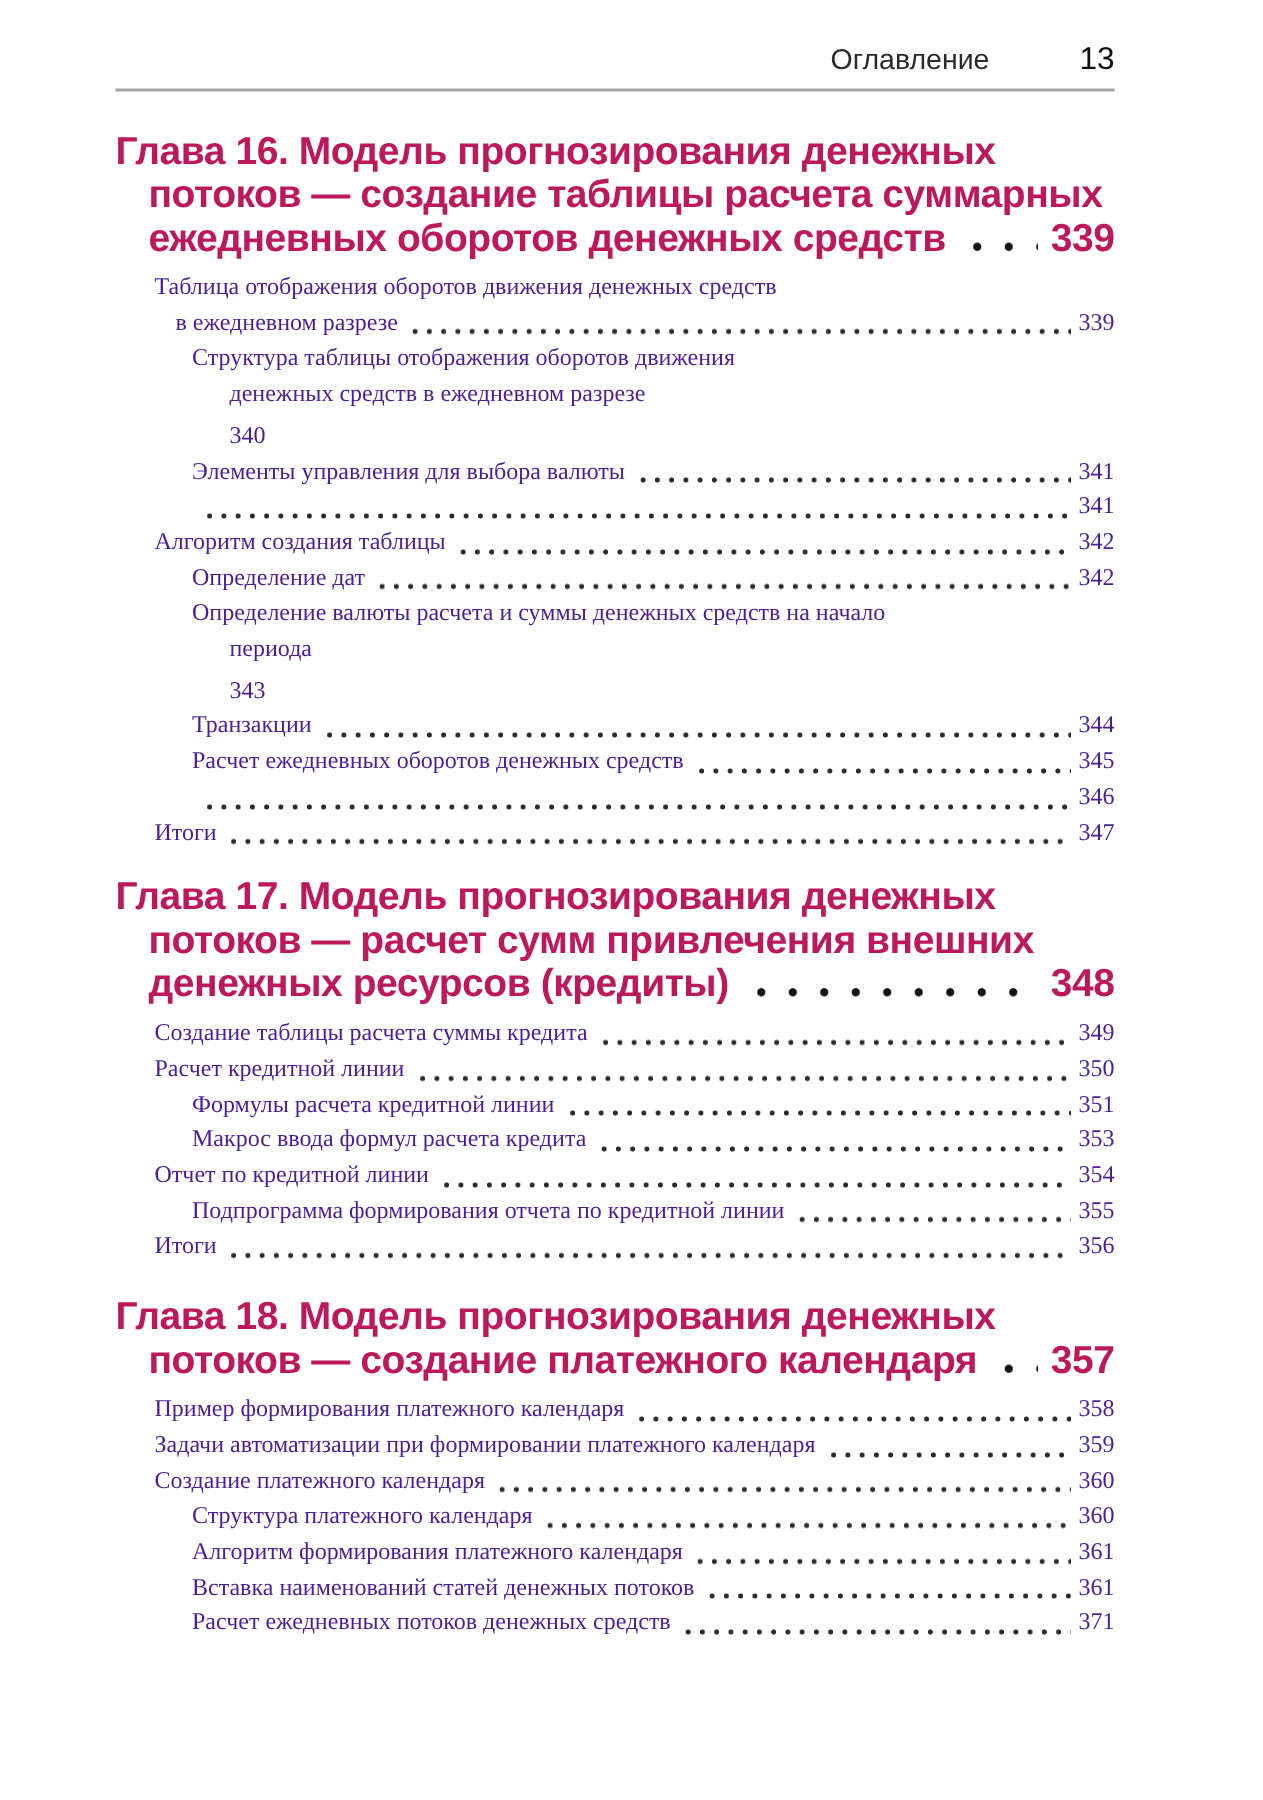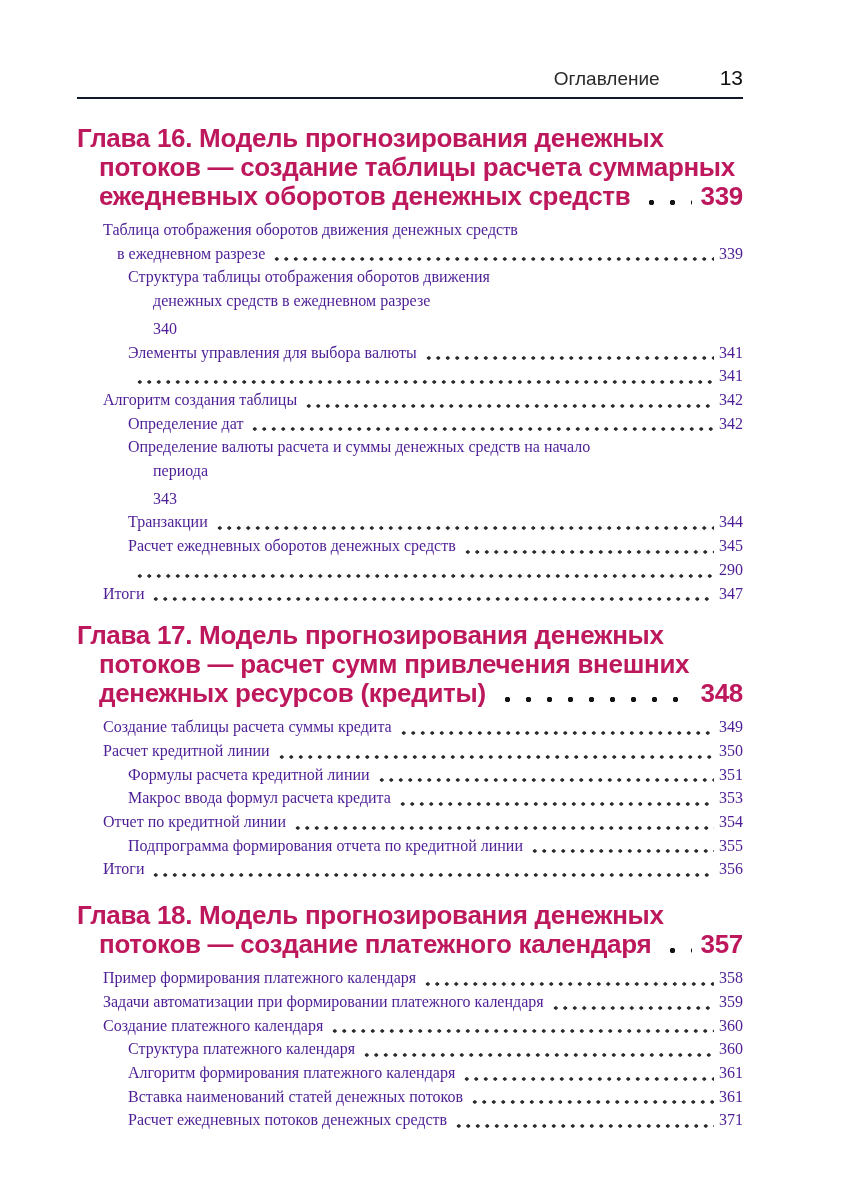--- a/index.html
+++ b/index.html
@@ -21,23 +21,23 @@
     top: 0;
     width: 666px;
   }
 
   
   .page-header {
     display: flex;
     justify-content: flex-end;
     align-items: baseline;
     gap: 60px;
-    margin-top: 66px;
+    margin-top: 28px;
     padding-bottom: 6px;
-    border-bottom: 2px solid #0f172a;
+    border-bottom: 2px solid #a3a3a3;
     font-family: "Liberation Sans", sans-serif;
   }
   .hdr-title {
     font-size: 19px;
     color: #2a2a2a;
     line-height: 24px;
   }
   .hdr-page {
     font-size: 21px;
     font-weight: normal;
@@ -179,21 +179,21 @@
         <div class="entry lvl2">
           <div class="line last">
             <span class="t">Расчет ежедневных оборотов денежных средств</span>
             <span class="bleader"></span>
             <span class="pg">345</span>
           </div>
         </div>
         <div class="entry lvl2">
           <div class="line last">
             <span class="bleader"></span>
-            <span class="pg">290</span>
+            <span class="pg">346</span>
           </div>
         </div>
         <div class="entry lvl1">
           <div class="line last">
             <span class="t">Итоги</span>
             <span class="bleader"></span>
             <span class="pg">347</span>
           </div>
         </div>
       </section>

